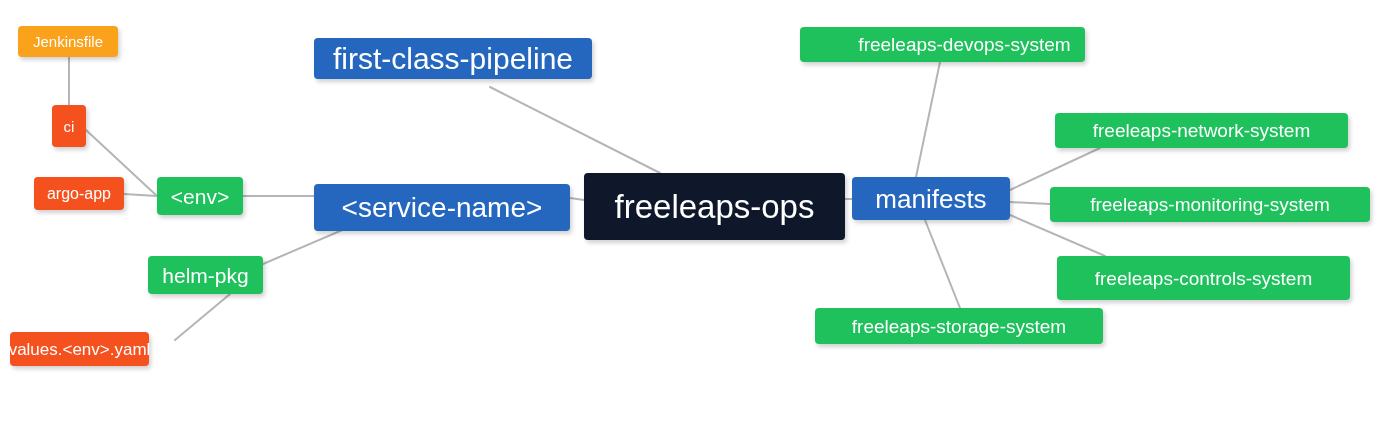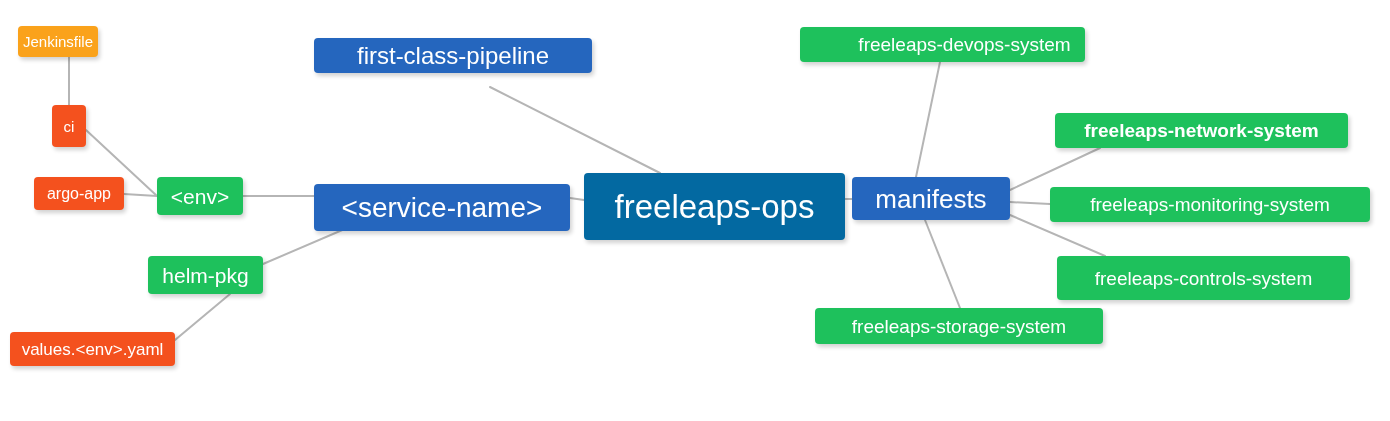--- a/index.html
+++ b/index.html
@@ -37,21 +37,21 @@
     border-radius: 4px;
     white-space: nowrap;
     line-height: 1;
     box-shadow: 2px 3px 4px rgba(0,0,0,0.18);
     user-select: none;
   }
   .node-label {
     display: block;
     padding: 0 2px;
   }
-  .n-root   { background: #0369a1; }
+  .n-root   { background: #0f172a; }
   .n-blue   { background: #2566be; }
   .n-green  { background: #1ec15c; }
   .n-red    { background: #f4511e; }
   .n-orange { background: #faa21b; }
 </style>
 </head>
 <body>
 
 <div id="mindmap">
   <svg id="edges" width="1390" height="421" viewBox="0 0 1390 421">
@@ -64,54 +64,54 @@
       <line x1="570" y1="198" x2="584" y2="200" stroke="#b5b5b5" stroke-width="2" stroke-linecap="round"></line>
       <line x1="490" y1="87" x2="660" y2="173" stroke="#b5b5b5" stroke-width="2" stroke-linecap="round"></line>
       <line x1="845" y1="199" x2="852" y2="199" stroke="#b5b5b5" stroke-width="2" stroke-linecap="round"></line>
       <line x1="916" y1="177" x2="940" y2="62" stroke="#b5b5b5" stroke-width="2" stroke-linecap="round"></line>
       <line x1="1010" y1="190" x2="1100" y2="148" stroke="#b5b5b5" stroke-width="2" stroke-linecap="round"></line>
       <line x1="1010" y1="202" x2="1050" y2="204" stroke="#b5b5b5" stroke-width="2" stroke-linecap="round"></line>
       <line x1="1010" y1="215" x2="1105" y2="256" stroke="#b5b5b5" stroke-width="2" stroke-linecap="round"></line>
       <line x1="925" y1="220" x2="960" y2="308" stroke="#b5b5b5" stroke-width="2" stroke-linecap="round"></line>
     </svg>
   <div id="node-layer">
-      <div class="node n-orange" style="left: 18px; top: 26px; width: 80px; height: 31px; font-size: 15px;">
+      <div class="node n-orange" style="left: 18px; top: 26px; width: 100px; height: 31px; font-size: 15px;">
         <span class="node-label">Jenkinsfile</span>
       </div>
       <div class="node n-red" style="left: 52px; top: 105px; width: 34px; height: 42px; font-size: 15px;">
         <span class="node-label">ci</span>
       </div>
       <div class="node n-red" style="left: 34px; top: 177px; width: 90px; height: 33px; font-size: 16px;">
         <span class="node-label">argo-app</span>
       </div>
       <div class="node n-green" style="left: 157px; top: 177px; width: 86px; height: 38px; font-size: 21px;">
         <span class="node-label">&lt;env&gt;</span>
       </div>
       <div class="node n-green" style="left: 148px; top: 256px; width: 115px; height: 38px; font-size: 21px;">
         <span class="node-label">helm-pkg</span>
       </div>
-      <div class="node n-red" style="left: 10px; top: 332px; width: 165px; height: 34px; font-size: 17px;">
+      <div class="node n-red" style="left: 10px; top: 332px; width: 139px; height: 34px; font-size: 17px;">
         <span class="node-label">values.&lt;env&gt;.yaml</span>
       </div>
-      <div class="node n-blue" style="left: 314px; top: 38px; width: 278px; height: 35px; font-size: 24px;">
+      <div class="node n-blue" style="left: 314px; top: 38px; width: 278px; height: 41px; font-size: 30px;">
         <span class="node-label">first-class-pipeline</span>
       </div>
       <div class="node n-blue" style="left: 314px; top: 184px; width: 256px; height: 47px; font-size: 28px;">
         <span class="node-label">&lt;service-name&gt;</span>
       </div>
       <div class="node n-root" style="left: 584px; top: 173px; width: 261px; height: 67px; font-size: 33px;">
         <span class="node-label">freeleaps-ops</span>
       </div>
       <div class="node n-blue" style="left: 852px; top: 177px; width: 158px; height: 43px; font-size: 26px;">
         <span class="node-label">manifests</span>
       </div>
       <div class="node n-green" style="left: 800px; top: 27px; width: 285px; height: 35px; font-size: 19px; padding-left: 44px;">
         <span class="node-label">freeleaps-devops-system</span>
       </div>
-      <div class="node n-green" style="left: 1055px; top: 113px; width: 293px; height: 35px; font-size: 19px; font-weight: bold;">
+      <div class="node n-green" style="left: 1055px; top: 113px; width: 293px; height: 35px; font-size: 19px;">
         <span class="node-label">freeleaps-network-system</span>
       </div>
       <div class="node n-green" style="left: 1050px; top: 187px; width: 320px; height: 35px; font-size: 19px;">
         <span class="node-label">freeleaps-monitoring-system</span>
       </div>
       <div class="node n-green" style="left: 1057px; top: 256px; width: 293px; height: 44px; font-size: 19px;">
         <span class="node-label">freeleaps-controls-system</span>
       </div>
       <div class="node n-green" style="left: 815px; top: 308px; width: 288px; height: 36px; font-size: 19px;">
         <span class="node-label">freeleaps-storage-system</span>

